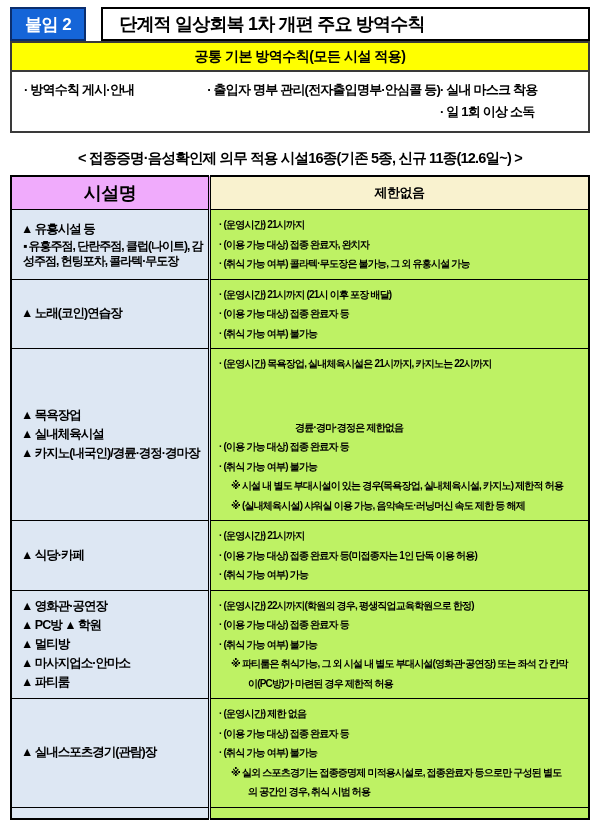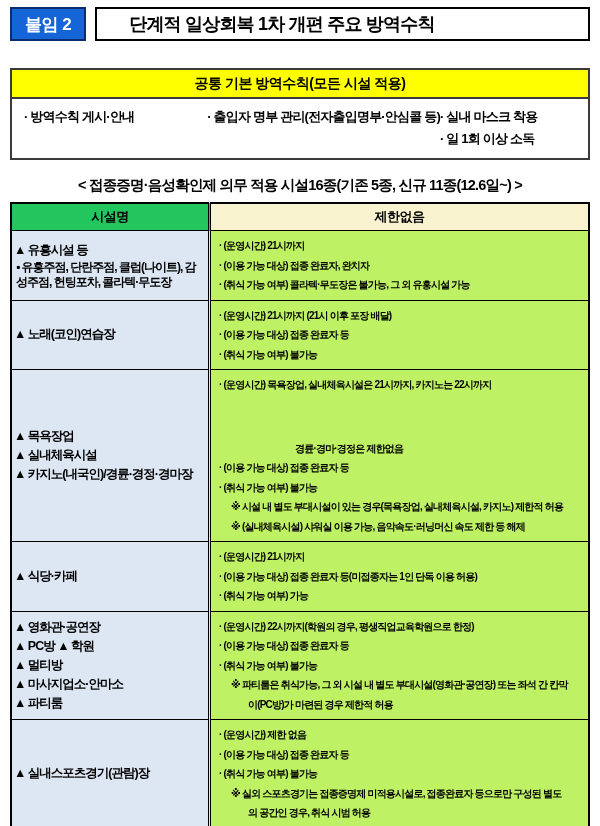--- a/index.html
+++ b/index.html
@@ -4,33 +4,33 @@
 <style>
   html,body{margin:0;padding:0;background:#fff;}
   body{
     width:600px;height:826px;overflow:hidden;
     font-family:"Liberation Sans","DejaVu Sans",sans-serif;
     font-weight:bold;color:#000;-webkit-font-smoothing:antialiased;
   }
   .page{padding:6px 10px 0 10px;}
 
   
-  .header-row{display:flex;gap:9px;align-items:stretch;margin-top:1px;}
+  .header-row{display:flex;gap:15px;align-items:stretch;margin-top:1px;}
   .badge{
     background:#1565d8;color:#fff;border:2px solid #0b2e6e;
     padding:3px 13px;font-size:17px;display:flex;align-items:center;
     letter-spacing:-0.5px;white-space:nowrap;
   }
   .title-box{
     flex:1;border:2px solid #000;display:flex;align-items:center;
-    padding:3px 32px;font-size:18px;letter-spacing:-0.8px;
+    padding:3px 16px;font-size:18px;letter-spacing:-0.8px;
   }
 
   
-  .common-box{border:2px solid #3a3a3a;margin-top:27px;}
+  .common-box{border:2px solid #3a3a3a;}
   .common-title{
     background:#ffff00;text-align:center;padding:5px 0 4px;
     font-size:14px;border-bottom:2px solid #3a3a3a;letter-spacing:-0.5px;
   }
   .common-body{
     display:flex;padding:7px 8px 8px 12px;font-size:13px;line-height:22px;
     letter-spacing:-0.8px;background:#fff;border-radius:9px;
   }
   .common-col{white-space:nowrap;}
   .common-col.c1{flex:0 0 168px;}
@@ -39,24 +39,24 @@
 
   
   .caption{
     text-align:center;font-size:14.5px;margin:16px 0 7px;
     letter-spacing:-0.8px;
   }
 
   
   table.rules-table{border-collapse:collapse;width:100%;border:2px solid #000;table-layout:fixed;}
   .rules-table th,.rules-table td{border:1px solid #000;}
-  th.fac-h{width:192px;background:#22c55e;font-size:13px;padding:4px 2px;letter-spacing:-0.5px;}
+  th.fac-h{width:192px;background:#f0abfc;font-size:18px;padding:4px 2px;letter-spacing:-0.5px;}
   th.rule-h{background:#f9f2cf;font-size:13px;padding:4px 2px;letter-spacing:-0.5px;}
   td.fac{
-    background:#dde7f3;vertical-align:middle;padding:5px 4px 5px 0;
+    background:#dde7f3;vertical-align:middle;padding:5px 4px 5px 7px;
     font-size:12.5px;line-height:19px;letter-spacing:-1px;
   }
   td.rules{
     padding:5px 20px 5px 5px;font-size:10px;line-height:19.5px;
     letter-spacing:-0.8px;vertical-align:middle;background:#bef264;
   }
   th.rule-h,td.rules{border-left:3px double #000;}
   .fl{padding-left:2px;}
   .fl.sub{font-size:12px;line-height:14.5px;letter-spacing:-1px;padding-left:4px;}
   .rl{padding-left:12px;text-indent:-9px;}

